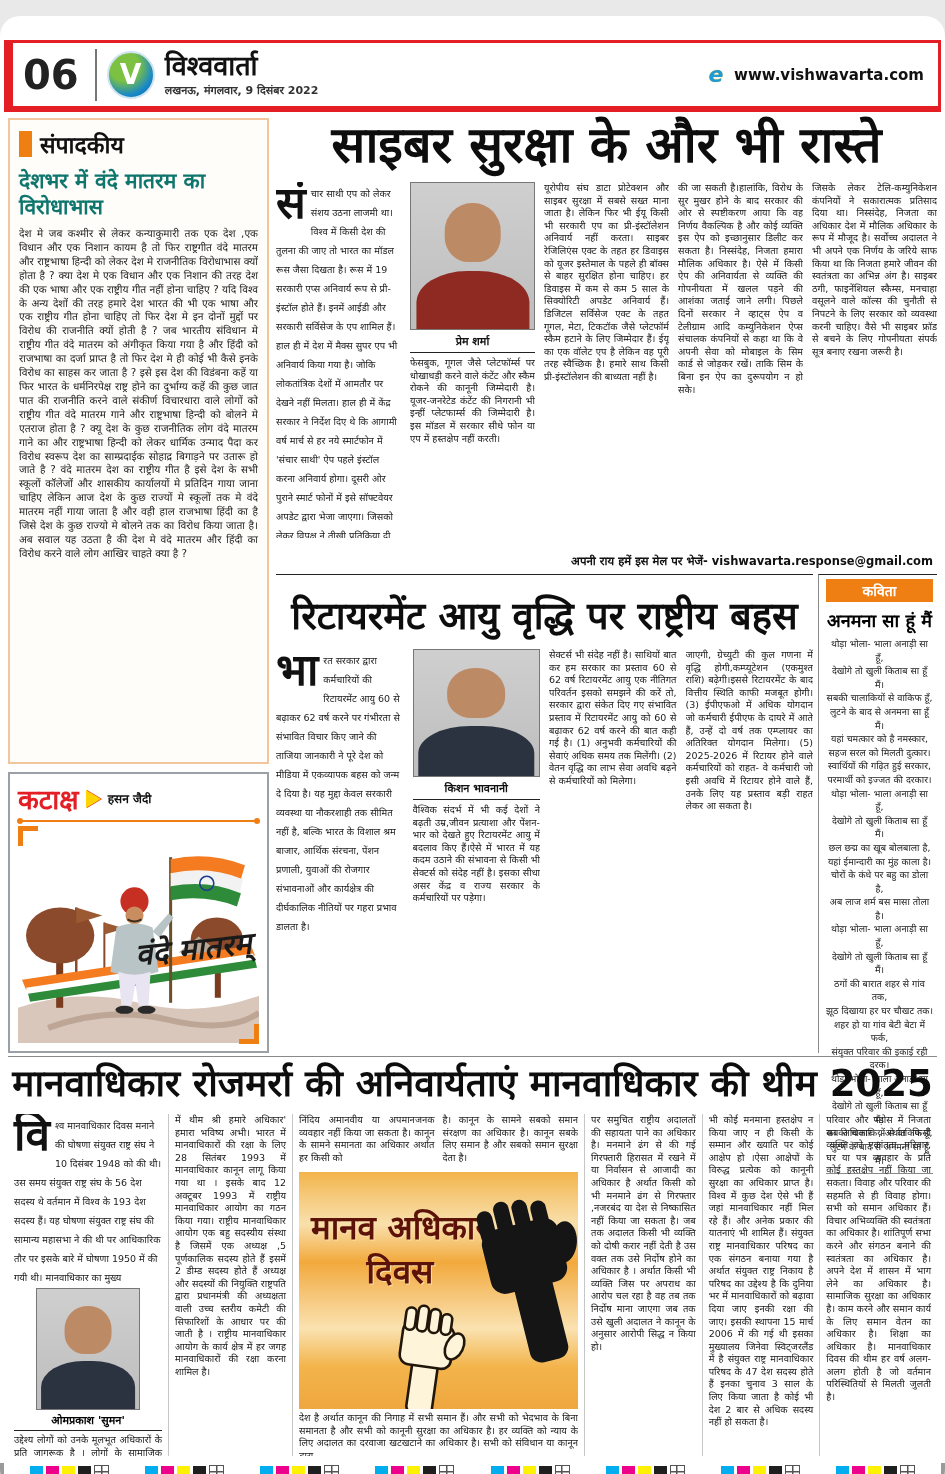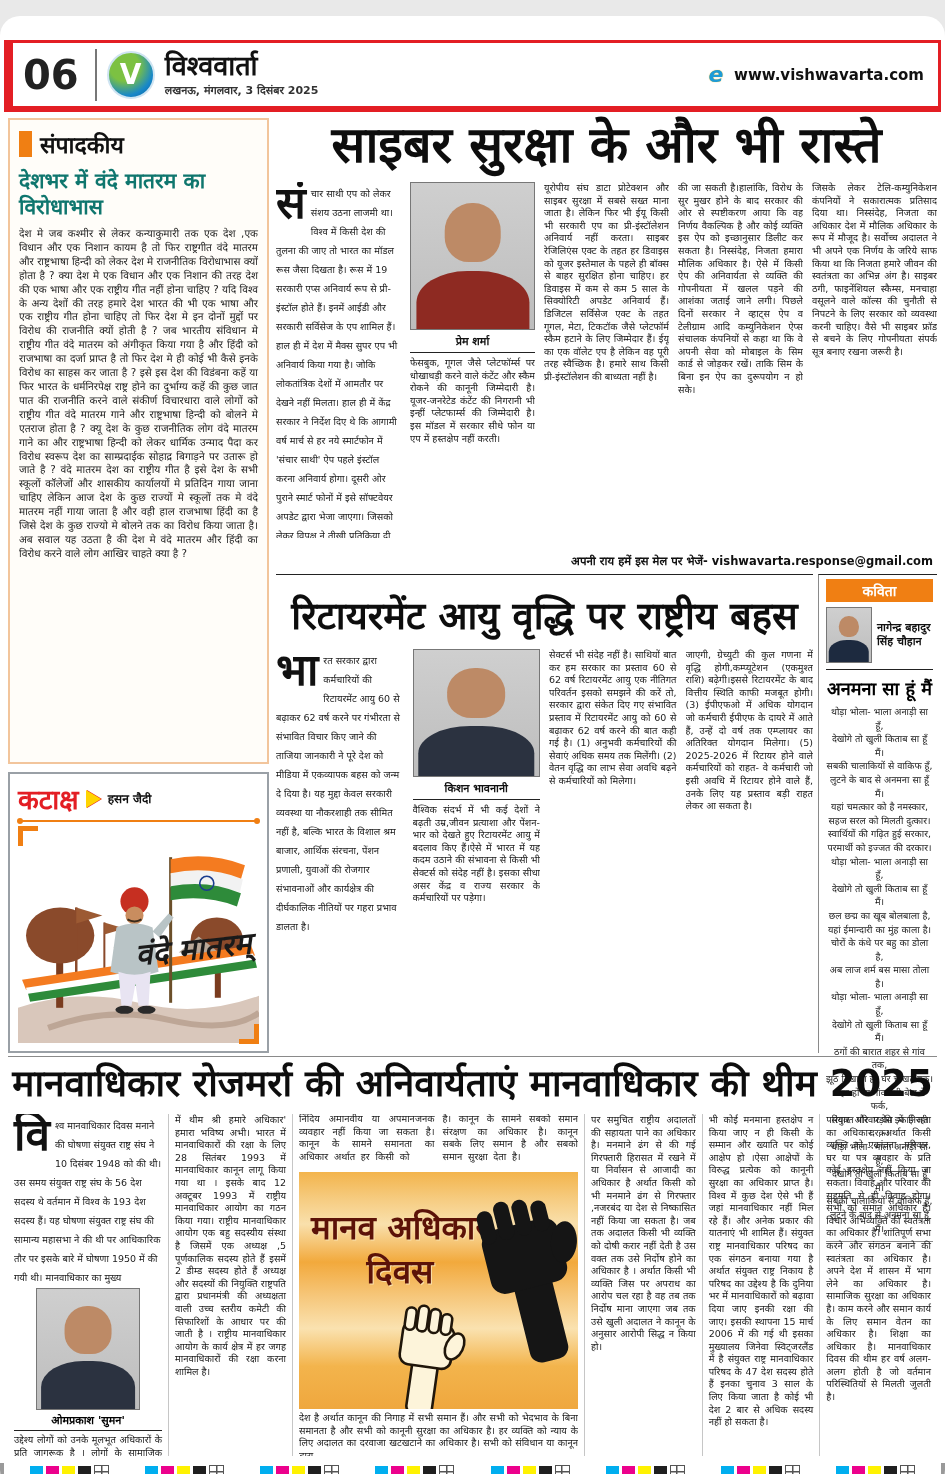--- a/index.html
+++ b/index.html
@@ -91,21 +91,21 @@
 
   
   #hr-art { position:absolute; left:8px; top:1040px; width:929px; height:400px; border-top:1px solid #8a8a8a; padding-top:3px; }
   .hr-headline { text-align:center; font-size:37px; line-height:48px; font-weight:800; color:#0d0d0d; white-space:nowrap; }
   .hr-cols { display:flex; margin-top:6px; height:342px; overflow:hidden; }
   .hr-col { padding:0 6px; overflow:hidden; border-left:1px solid #c6c6c6; }
   .hr-col:first-child { border-left:none; }
   .hr-c1 { width:160px; flex:none; }
   .hr-c2 { width:124px; flex:none; }
   .hr-mid { width:292px; flex:none; display:flex; flex-direction:column; }
-  .hr-mid-top { display:flex; gap:8px; height:54px; overflow:hidden;font-family:Liberation Mono, monospace; }
+  .hr-mid-top { display:flex; gap:8px; height:54px; overflow:hidden; }
   .hr-mid-top .bt { flex:1; }
   .hr-mid-bottom { height:44px; overflow:hidden; margin-top:3px; }
   .hr-photo { width:104px; height:122px; margin:3px auto 0; }
   .hr-pcap { font-size:11px; font-weight:bold; text-align:center; border-bottom:1.5px solid #222; padding:2px 0 3px; margin-bottom:3px; }
 
   
   .graphic { position:relative; flex:1; margin-top:4px; overflow:hidden;
     background:linear-gradient(180deg,#f3b44c 0%, #f6cd83 12%, #f9e0ac 22%, #f2a93c 38%, #f6c679 52%, #fae2b0 66%, #f3b44c 82%, #efa73e 100%); }
   .graphic-title { position:absolute; left:12px; top:34px; font-size:33px; line-height:44px; font-weight:800; color:#5c1208; text-shadow:1px 1px 0 #f9e0ac; }
   .fist { position:absolute; }
@@ -125,21 +125,21 @@
 <body>
 
 <div id="page">
 
   <div id="header">
     <div class="pageno">06</div>
     <div class="hdr-divider"></div>
     <div class="logo">V</div>
     <div>
       <div class="masthead-title">विश्ववार्ता</div>
-      <div class="dateline">लखनऊ,   मंगलवार, 3 दिसंबर 2025</div>
+      <div class="dateline">लखनऊ,   मंगलवार, 9 दिसंबर 2022</div>
     </div>
     <div class="site">
       <span class="e-icon">e</span>
       <span class="site-url">www.vishwavarta.com</span>
     </div>
   </div>
 
   <div id="editorial">
     <div class="ed-label-row">
       <span class="ed-block"></span>
@@ -226,24 +226,20 @@
         <div class="pcaption">किशन भावनानी</div>
         <div class="bt">वैश्विक संदर्भ में भी कई देशों ने बढ़ती उम्र,जीवन प्रत्याशा और पेंशन-भार को देखते हुए रिटायरमेंट आयु में बदलाव किए हैं।ऐसे में भारत में यह कदम उठाने की संभावना से किसी भी सेक्टर्स को संदेह नहीं है। इसका सीधा असर केंद्र व राज्य सरकार के कर्मचारियों पर पड़ेगा।</div>
       </div>
       <div class="col bt">सेक्टर्स भी संदेह नहीं है। साथियों बात कर हम सरकार का प्रस्ताव 60 से 62 वर्ष रिटायरमेंट आयु एक नीतिगत परिवर्तन इसको समझने की करें तो, सरकार द्वारा संकेत दिए गए संभावित प्रस्ताव में रिटायरमेंट आयु को 60 से बढ़ाकर 62 वर्ष करने की बात कही गई है। (1) अनुभवी कर्मचारियों की सेवाएं अधिक समय तक मिलेंगी। (2) वेतन वृद्धि का लाभ सेवा अवधि बढ़ने से कर्मचारियों को मिलेगा।</div>
       <div class="col bt">जाएगी, ग्रेच्युटी की कुल गणना में वृद्धि होगी,कम्प्यूटेशन (एकमुश्त राशि) बढ़ेगी।इससे रिटायरमेंट के बाद वित्तीय स्थिति काफी मजबूत होगी। (3) ईपीएफओ में अधिक योगदान जो कर्मचारी ईपीएफ के दायरे में आते हैं, उन्हें दो वर्ष तक एम्प्लायर का अतिरिक्त योगदान मिलेगा। (5) 2025-2026 में रिटायर होने वाले कर्मचारियों को राहत- वे कर्मचारी जो इसी अवधि में रिटायर होने वाले हैं, उनके लिए यह प्रस्ताव बड़ी राहत लेकर आ सकता है।</div>
     </div>
   </div>
 
   <div id="poem">
     <div class="poem-label">कविता</div>
-    <div class="poem-head">
-      <div class="photo navy poem-photo"></div>
-      <div class="poem-author">नागेन्द्र बहादुर सिंह चौहान</div>
-    </div>
     <div class="poem-title">अनमना सा हूं मैं</div>
     <div>
       <div class="poem-line">थोड़ा भोला- भाला अनाड़ी सा हूँ,</div>
       <div class="poem-line">देखोगे तो खुली किताब सा हूँ मैं।</div>
       <div class="poem-line">सबकी चालाकियों से वाकिफ हूँ,</div>
       <div class="poem-line">लुटने के बाद से अनमना सा हूँ मैं।</div>
       <div class="poem-line">यहां चमत्कार को है नमस्कार,</div>
       <div class="poem-line">सहज सरल को मिलती दुत्कार।</div>
       <div class="poem-line">स्वार्थियों की गढ़ित हुई सरकार,</div>
       <div class="poem-line">परमार्थी को इज्जत की दरकार।</div>

